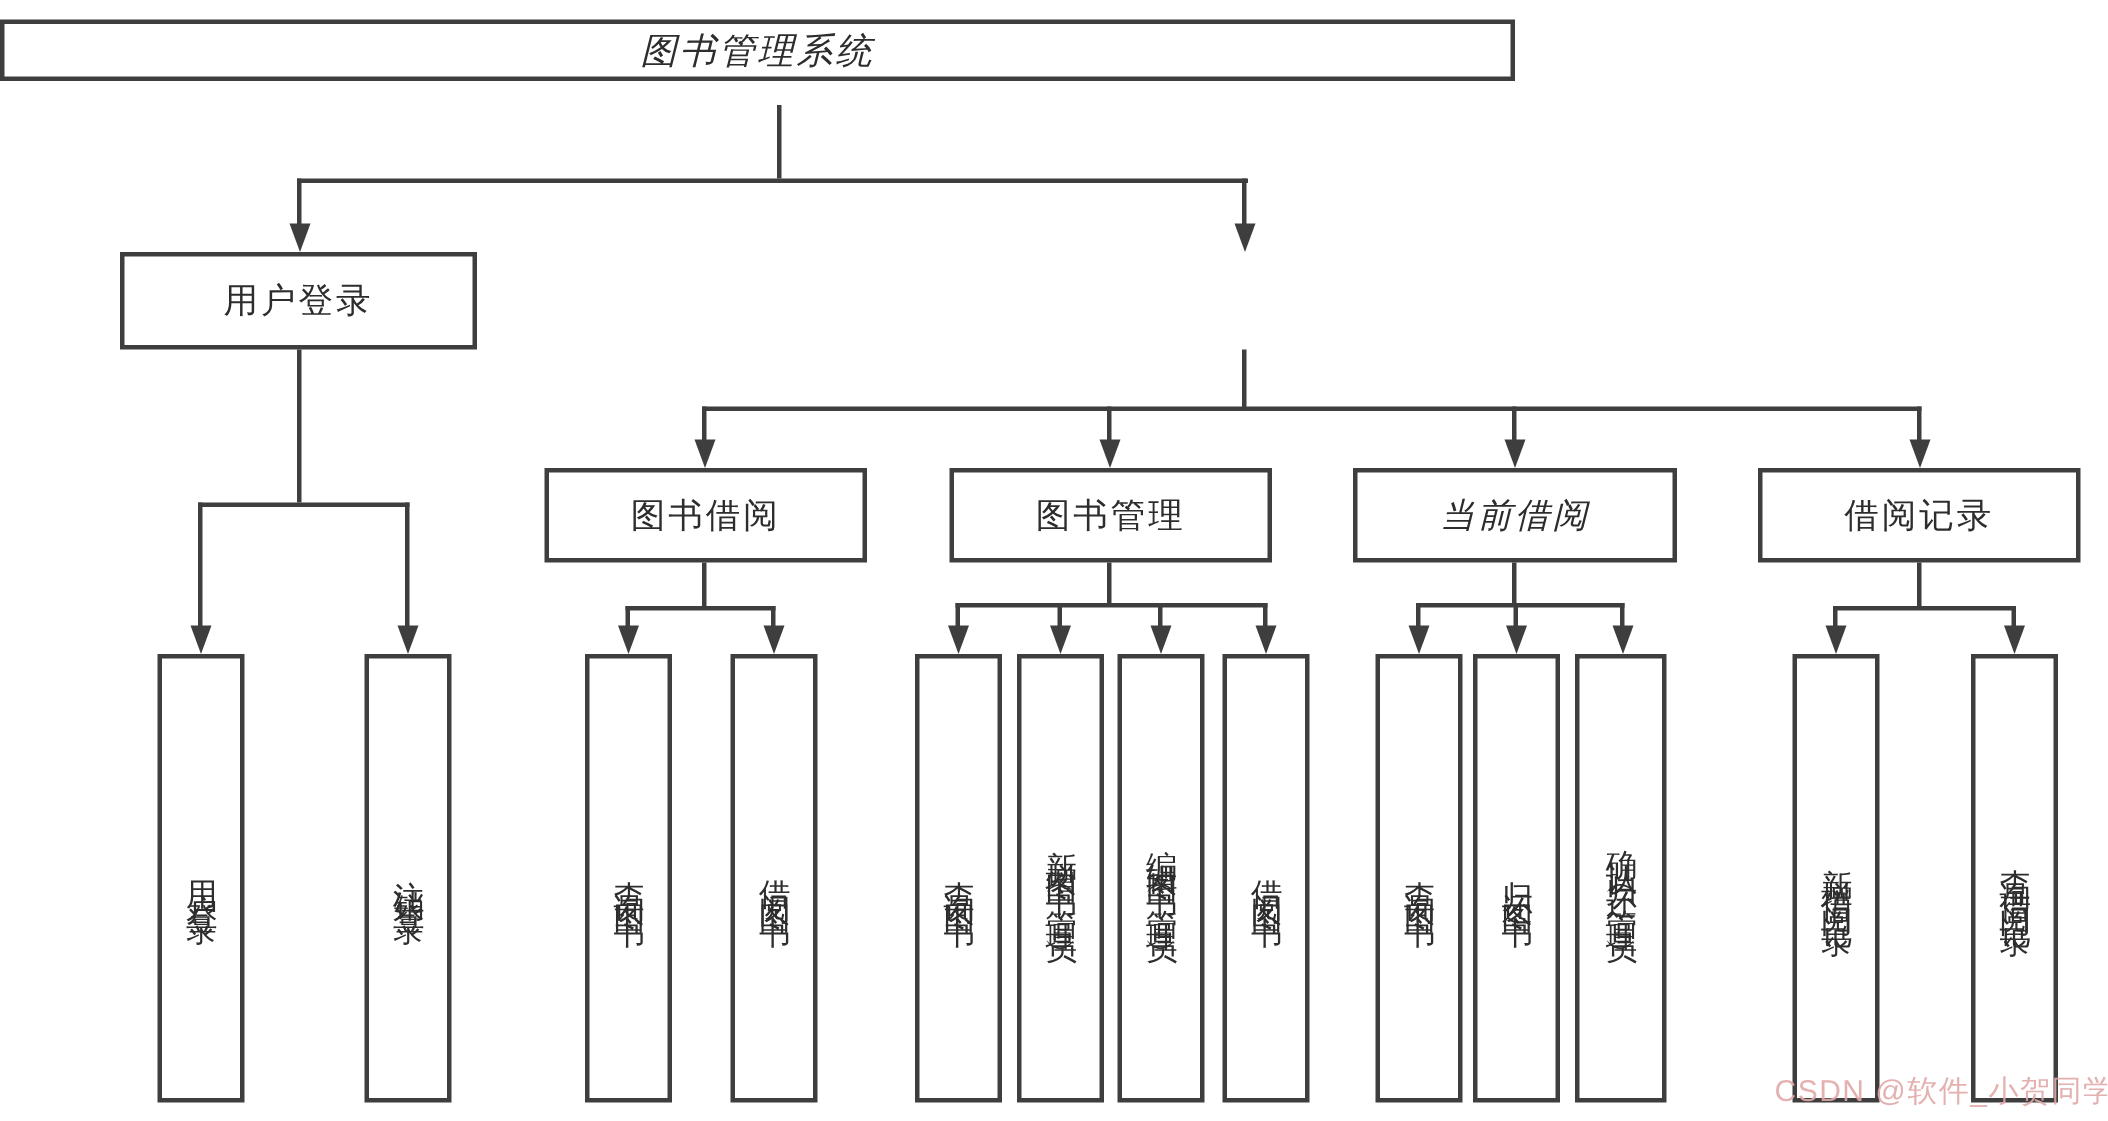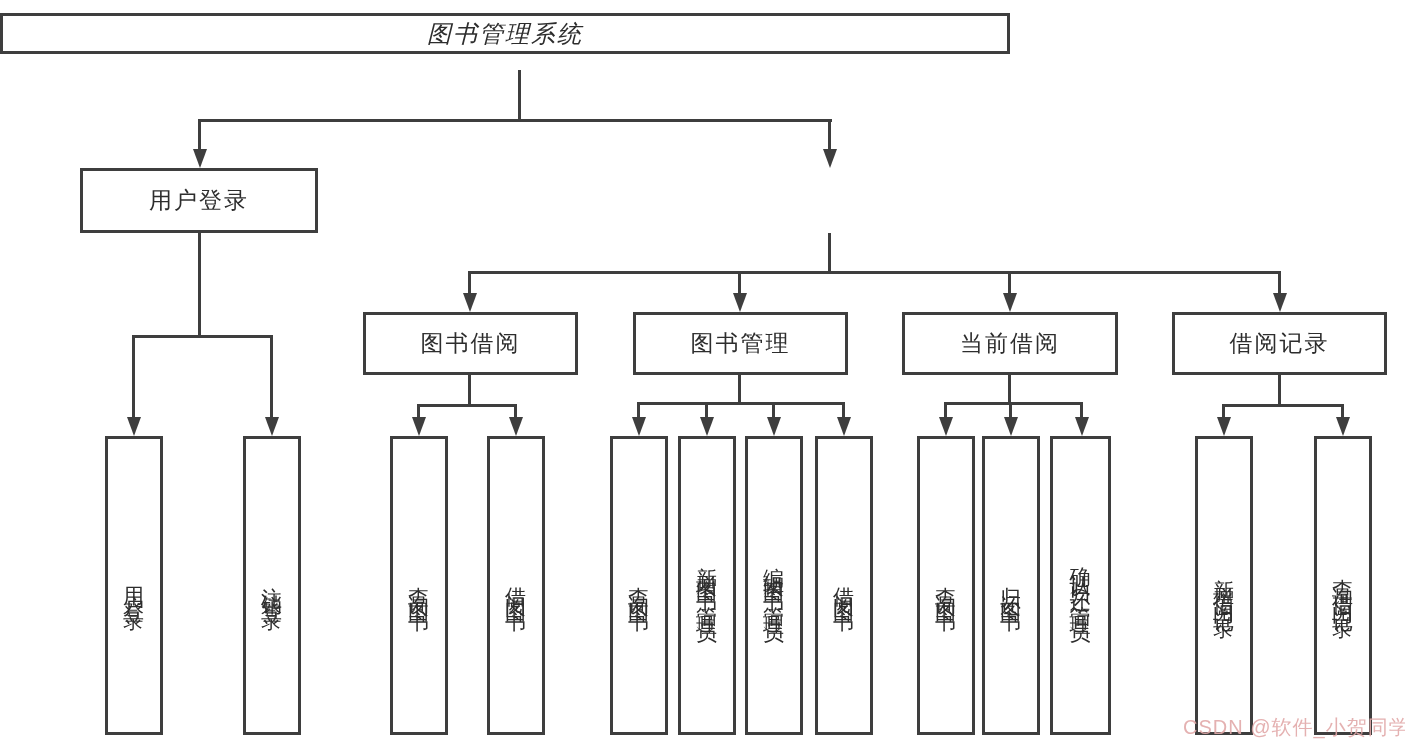--- a/index.html
+++ b/index.html
@@ -95,21 +95,21 @@
   <div class="arrow" style="left:733px; top:293px;"></div>
   <div class="arrow" style="left:1003px; top:293px;"></div>
   <div class="arrow" style="left:1273px; top:293px;"></div>
 
   <div class="box" style="left:363px; top:312px; width:215px; height:63px;">
     <span class="hlabel">图书借阅</span>
   </div>
   <div class="box" style="left:633px; top:312px; width:215px; height:63px;">
     <span class="hlabel">图书管理</span>
   </div>
-  <div class="box" style="left:902px; top:312px; width:216px; height:63px;">
+  <div class="box" style="left:902px; top:312px; width:216px; height:63px;font-style:italic;">
     <span class="hlabel">当前借阅</span>
   </div>
   <div class="box" style="left:1172px; top:312px; width:215px; height:63px;">
     <span class="hlabel">借阅记录</span>
   </div>
 
   <div class="vline" style="left:468px; top:375px; height:31px;"></div>
   <div class="hline" style="left:417px; top:404px; width:100px;"></div>
   <div class="vline" style="left:417px; top:404px; height:15px;"></div>
   <div class="vline" style="left:514px; top:404px; height:15px;"></div>

